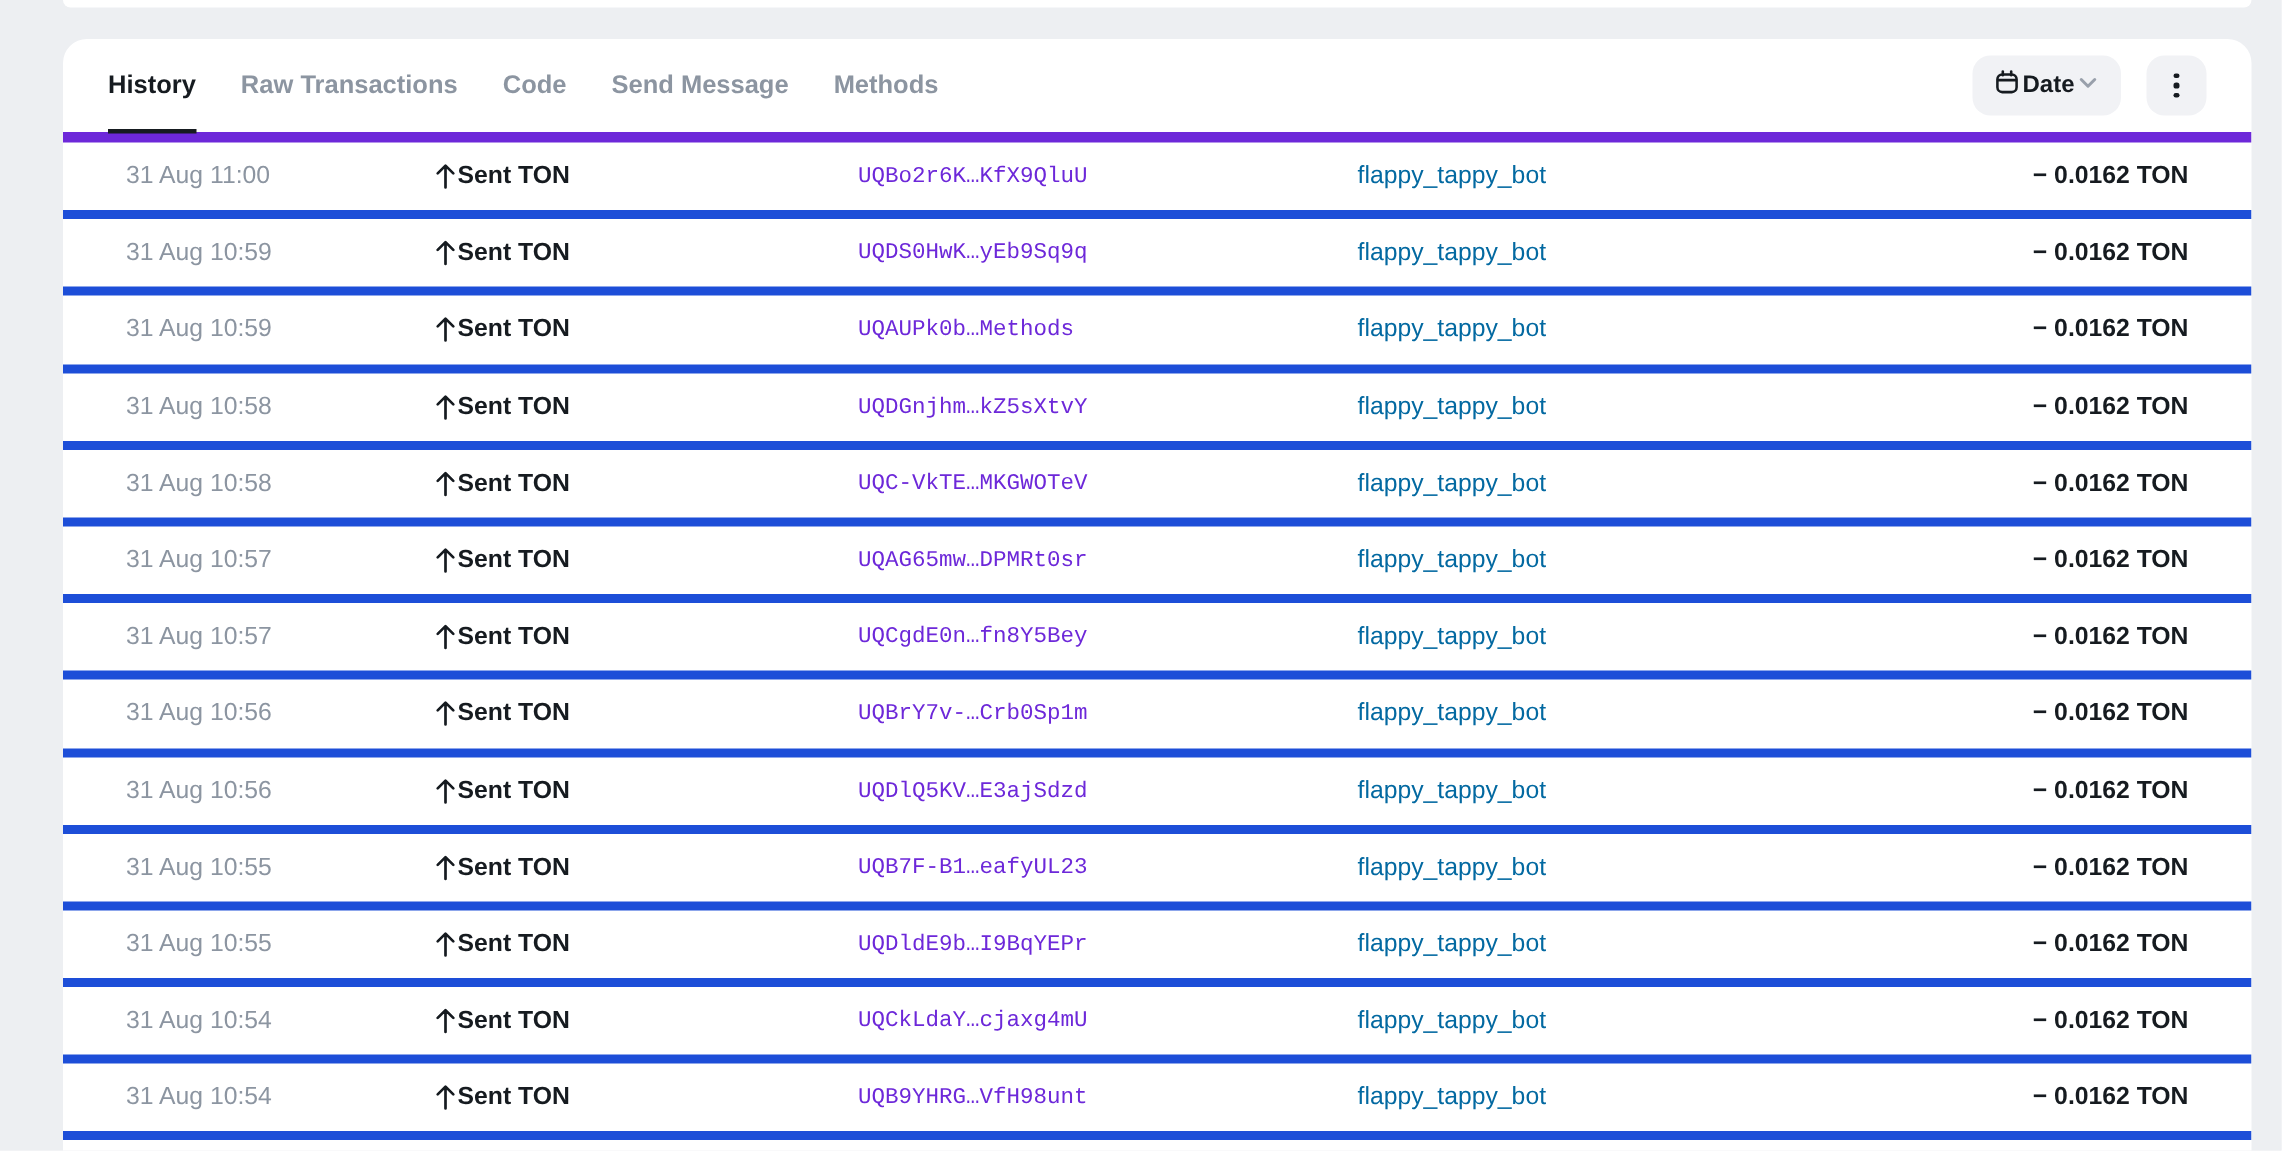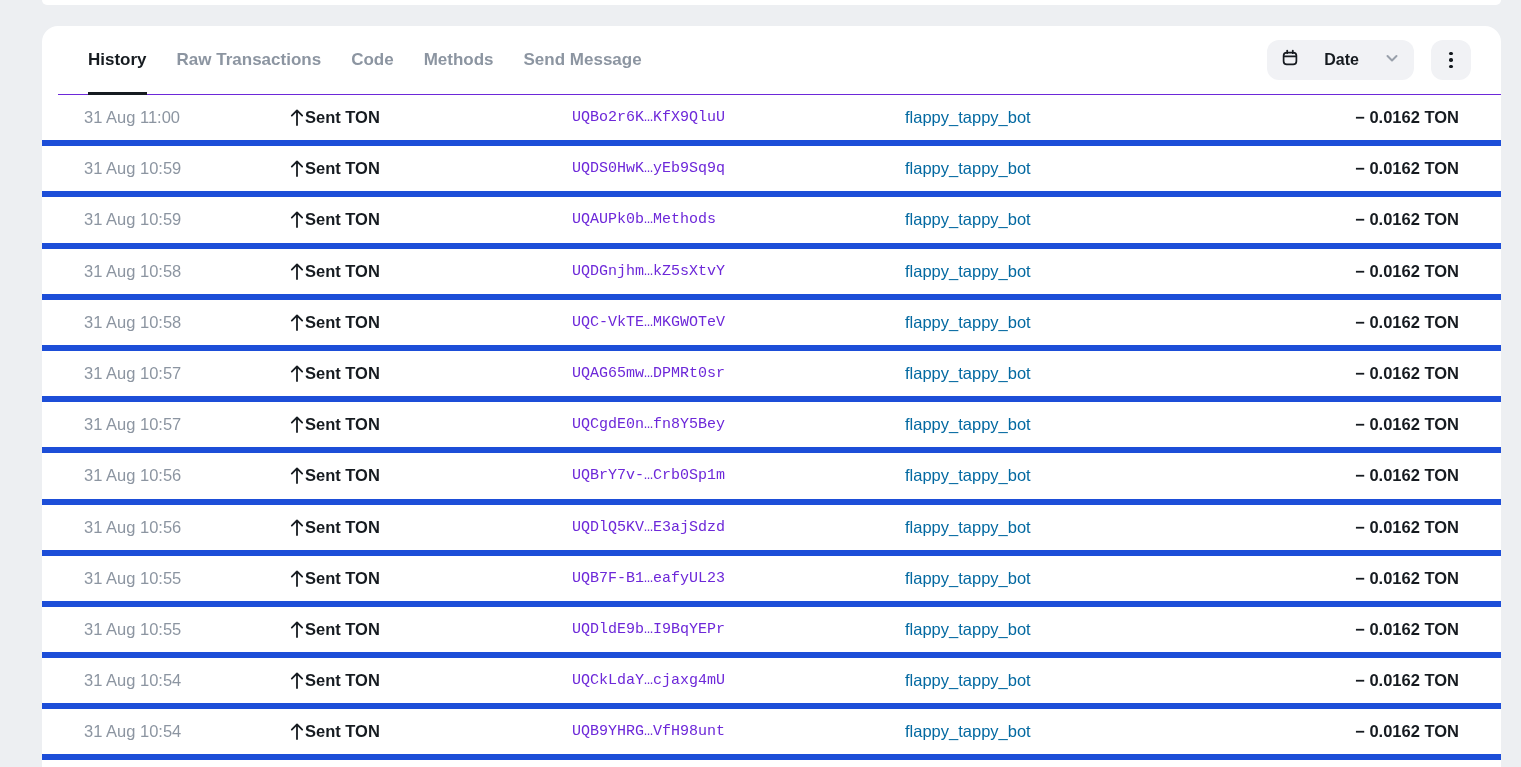--- a/index.html
+++ b/index.html
@@ -25,22 +25,21 @@
     background: #ffffff;
     border-radius: 16px 16px 0 0;
     overflow: hidden;
   }
   
   .tabbar {
     display: flex;
     align-items: center;
     height: 69px;
     padding: 0 30px;
-    border-bottom: 1px solid #6d28d9;
-    margin-left: 16px;
+    border-bottom: 7px solid #6d28d9;
   }
   .tabs { display: flex; align-items: stretch; height: 100%; gap: 30px; }
   .tab {
     position: relative;
     display: flex; align-items: center;
     background: none; border: none;
     font-family: "Liberation Sans", sans-serif;
     font-size: 17px; font-weight: 600;
     color: #8c95a1;
     cursor: pointer;
@@ -57,21 +56,21 @@
   .toolbar { margin-left: auto; display: flex; align-items: center; gap: 17px; }
   .btn {
     display: flex; align-items: center; justify-content: center;
     height: 40px;
     background: #f1f2f5;
     border: none; border-radius: 12px;
     cursor: pointer;
     font-family: "Liberation Sans", sans-serif;
     font-size: 16px; font-weight: 600; color: #161b20;
   }
-  .date-btn { padding: 0 14px; gap: 25px; }
+  .date-btn { padding: 0 14px; gap: 1px; }
   .more-btn { width: 40px; }
   .kebab { display: flex; flex-direction: column; gap: 3px; align-items: center; }
   .kebab i { width: 3.5px; height: 3.5px; border-radius: 50%; background: #161b20; }
   
   .row {
     display: grid;
     grid-template-columns: 205px 283px 333px 1fr max-content;
     align-items: center;
     height: 51.2px;
     padding: 0 42px;
@@ -103,24 +102,24 @@
         <button class="tab active">
     <span class="tab-label">History</span>
   </button>
         <button class="tab">
     <span class="tab-label">Raw Transactions</span>
   </button>
         <button class="tab">
     <span class="tab-label">Code</span>
   </button>
         <button class="tab">
+    <span class="tab-label">Send Message</span>
+  </button>
+        <button class="tab">
     <span class="tab-label">Methods</span>
-  </button>
-        <button class="tab">
-    <span class="tab-label">Send Message</span>
   </button>
       </nav>
 
     <div class="toolbar">
       <button class="btn date-btn">
         <span class="icon">
           <svg width="18" height="18" viewBox="0 0 18 18" fill="none">
             <rect x="2.6" y="3.6" width="12.8" height="11.8" rx="3.2" stroke="#161b20" stroke-width="1.7"></rect>
             <line x1="2.6" y1="7.4" x2="15.4" y2="7.4" stroke="#161b20" stroke-width="1.7"></line>
             <line x1="6.2" y1="1.6" x2="6.2" y2="4.2" stroke="#161b20" stroke-width="1.7" stroke-linecap="round"></line>

